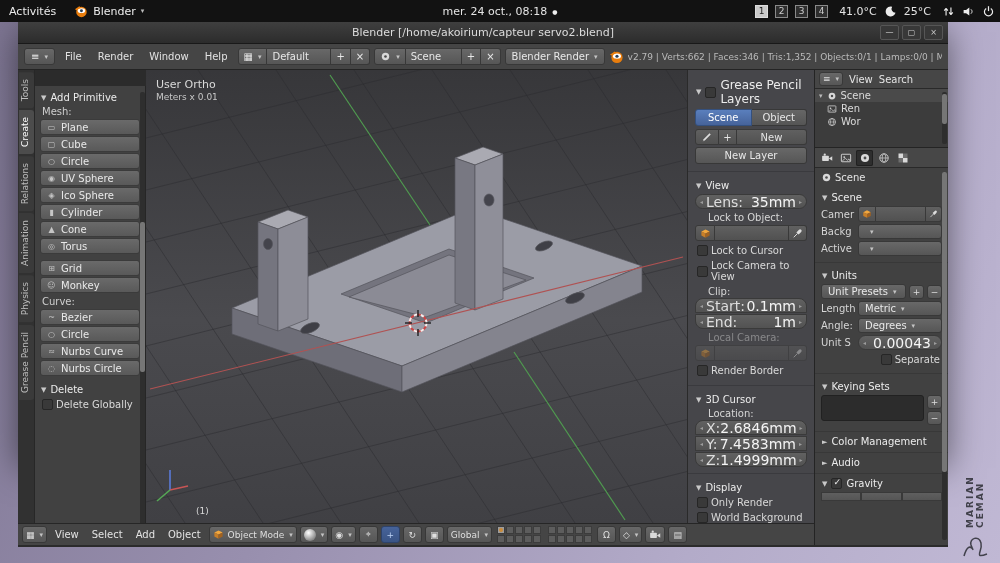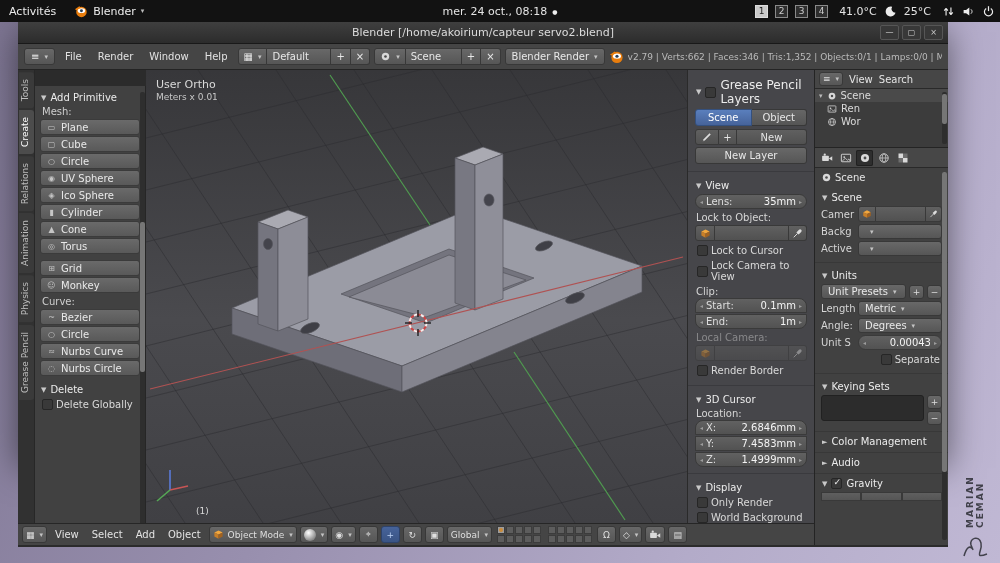--- a/index.html
+++ b/index.html
@@ -53,34 +53,34 @@
 .chk{width:11px;height:11px;background:#393939;border:1px solid #262626;border-radius:2px;flex:none;position:relative}
 .chk.on::after{content:"✓";position:absolute;left:1px;top:-2px;font-size:9px;color:#ececec}
 .vscroll{position:absolute;width:5px;background:#2e2e2e;border-radius:2px}
 .vthumb{position:absolute;width:5px;background:#767676;border-radius:2px}
 
 
 #view3d{position:absolute;left:128px;top:0;width:668px;height:453px;background:#3d3d40;overflow:hidden}
 .ovl{position:absolute;color:#d9d9d9;z-index:3}
 #npanel{position:absolute;right:0;top:0;width:127px;height:453px;background:#46464a;border-left:1px solid #2a2a2a;overflow:hidden;z-index:4}
 .sec{padding:4px 7px 5px;border-bottom:1px solid #3a3a3e}
-.num{height:15px;background:linear-gradient(#616161,#525252);border:1px solid #3a3a3a;border-radius:8px;display:flex;align-items:center;padding:0 4px;margin:2px 0;font-size:10px}
+.num{height:15px;background:linear-gradient(#616161,#525252);border:1px solid #3a3a3a;border-radius:8px;display:flex;align-items:center;padding:0 4px;margin:2px 0;font-size:14px}
 .num::before{content:"◂";font-size:6px;color:#9c9c9c;margin-right:3px}
 .num::after{content:"▸";font-size:6px;color:#9c9c9c;margin-left:3px}
 .num .nl{flex:1;color:#dedede}
 .num .nv{color:#f4f4f4}
 .stack .num{border-radius:0;margin:0 0 1px 0}
 .stack .num:first-child{border-radius:8px 8px 0 0}
 .stack .num:last-child{border-radius:0 0 8px 8px}
 .gptabs{display:flex;margin:3px 0}
 .gptab{flex:1;height:17px;display:flex;align-items:center;justify-content:center;border:1px solid #383838;background:linear-gradient(#666,#555);color:#e6e6e6}
 .gptab.on{background:linear-gradient(#5a7fbd,#46639a);border-color:#34507e;color:#fff}
 .gptab:first-child{border-radius:3px 0 0 3px}
 .gptab:last-child{border-radius:0 3px 3px 0;border-left:none}
-.lab{color:#d6d6d6;margin:3px 1px 1px}
+.lab{color:#d6d6d6;margin:3px 13px 1px}
 .dim{opacity:.45}
 .ofield{display:flex;margin:2px 0;height:16px}
 .ofield .oseg{background:linear-gradient(#606060,#515151);border:1px solid #393939;display:flex;align-items:center;justify-content:center;padding:0 3px}
 .ofield .oseg.f{border-radius:3px 0 0 3px}
 .ofield .oseg.l{border-radius:0 3px 3px 0;border-left:none}
 .ofield .oseg.m{flex:1;border-left:none}
 .wide{width:100%;justify-content:center;margin:2px 0}
 
 
 #vheader{position:absolute;left:0;top:453px;width:796px;height:22px;background:#454545;border-top:1px solid #262626;display:flex;align-items:center;gap:3px;padding:0 4px;z-index:6}

